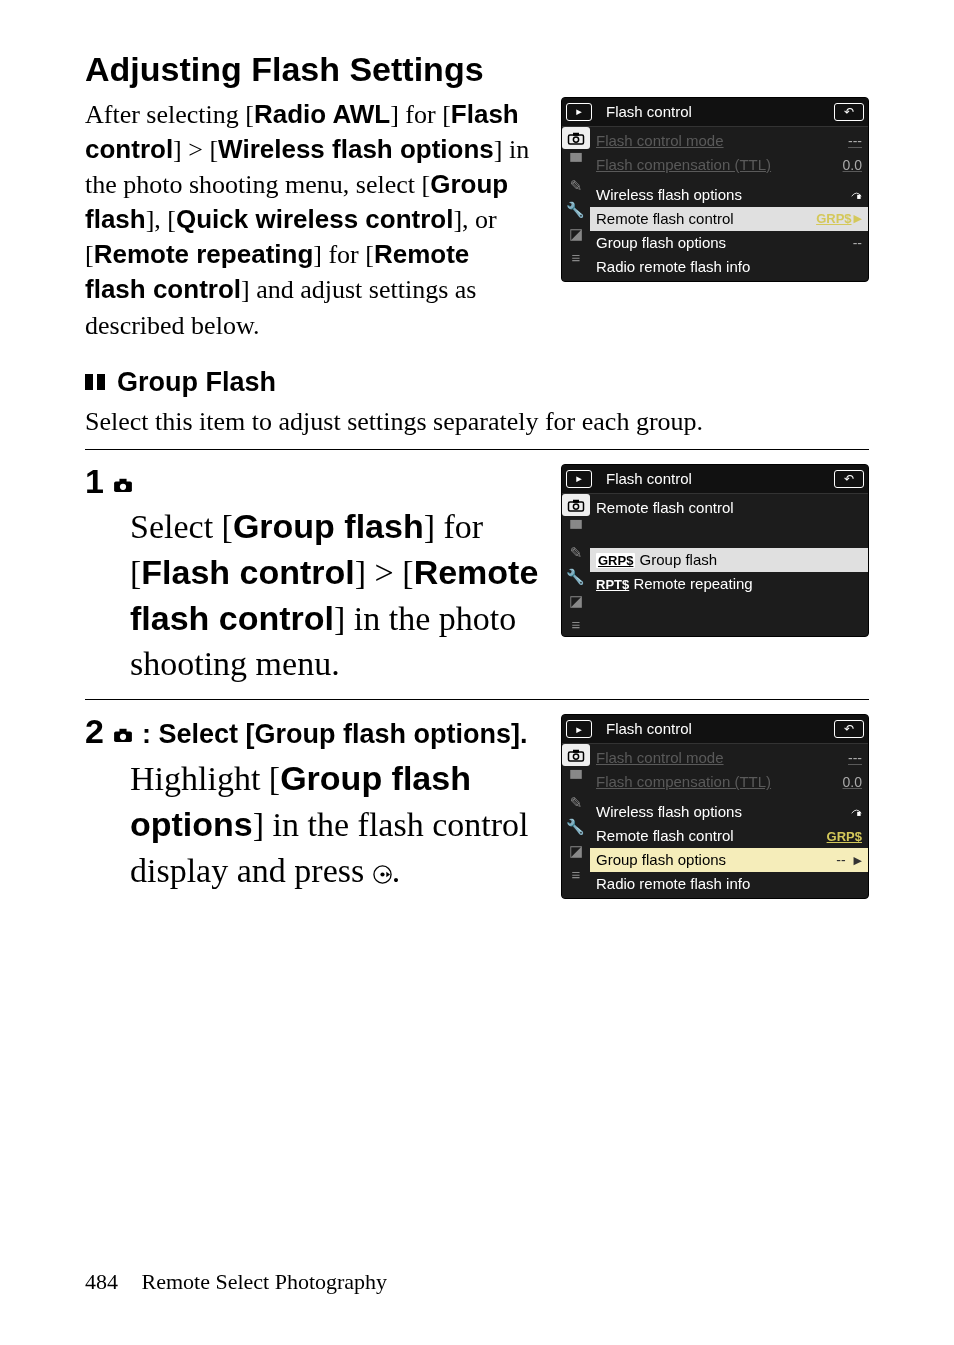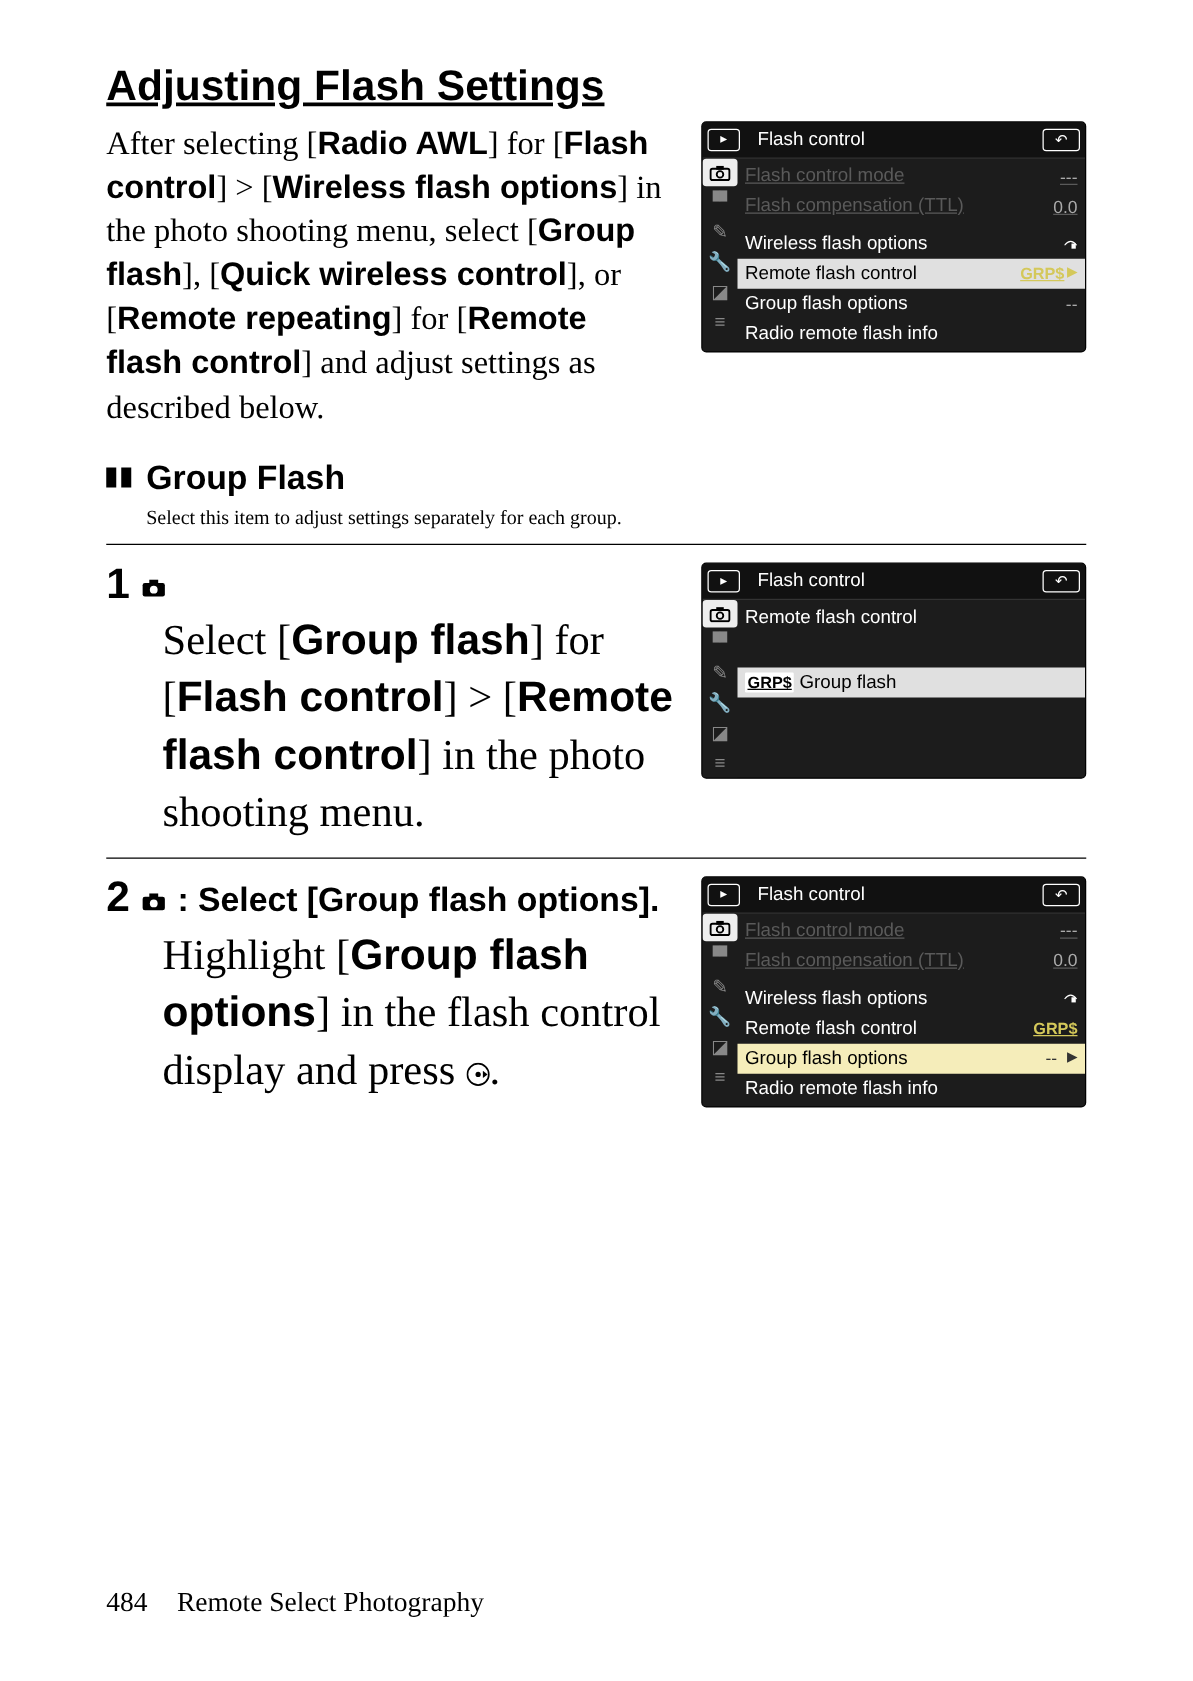--- a/index.html
+++ b/index.html
@@ -1,25 +1,25 @@
 <!DOCTYPE html>
 <html><head>
   <meta charset="utf-8">
   <style>
     * { margin:0; padding:0; box-sizing:border-box; }
     body { width:954px; height:1345px; font-family:Georgia,'Times New Roman',serif; color:#000; background:#fff; position:relative; padding:50px 85px 50px 85px; }
-    h2.title { font-family:Arial,Helvetica,sans-serif; font-size:34px; font-weight:700; color:#000; text-decoration:underline; margin-bottom:8px; }
+    h2.title { font-family:Arial,Helvetica,sans-serif; font-size:34px; font-weight:700; color:#000; margin-bottom:8px; }
     .sec { display:flex; align-items:flex-start; gap:24px; margin-bottom:24px; }
     .bodytxt { font-size:26px; line-height:1.35; }
     .bodytxt b { font-family:Arial,Helvetica,sans-serif; font-weight:700; }
     .subhead { display:flex; align-items:center; gap:12px; margin:12px 0 6px 0; }
     .bullets { width:20px; height:16px; display:inline-flex; gap:4px; }
     .bullets span { width:8px; height:16px; background:#000; }
     .subhead h3 { font-family:Arial,Helvetica,sans-serif; font-size:27px; font-weight:700; }
-    .intro { font-size:16px; line-height:1.35; margin-bottom:10px;margin-left:32px; }
+    .intro { font-size:26px; line-height:1.35; margin-bottom:10px; }
     hr.rule { border:none; border-top:1.5px solid #000; margin:4px 0 14px 0; }
     .step { display:flex; align-items:flex-start; gap:16px; margin-bottom:12px; }
     .step .col { flex:1; }
     .step-title { font-family:Arial,Helvetica,sans-serif; font-size:27px; font-weight:700; display:flex; align-items:baseline; gap:8px; margin-bottom:6px; }
     .step-num { font-size:34px; font-weight:700; line-height:1; }
     .cam-icon { width:22px; height:16px; display:inline-block; }
     .step-body { font-size:34px; line-height:1.35; margin-left:45px; }
     .step-body b { font-family:Arial,Helvetica,sans-serif; font-weight:700; }
     .step-body .circ { width:19px; height:19px; display:inline-block; vertical-align:-2px; }
 
@@ -169,20 +169,25 @@
       <div class="list">
         <div class="row">
             <span>Remote flash control</span>
           </div>
         <div style="height:28px"></div>
         <div class="row sel">
             <span><span class="mode">
                 <span class="modefill">GRP$</span>
               </span> <span>Group flash</span></span>
           </div>
+        <div class="row">
+            <span><span class="mode">
+                <b>RPT$</b>
+              </span> <span>Remote repeating</span></span>
+          </div>
         <div style="height:20px"></div>
       </div>
     </div>
   </div>
 </div>
 
 <hr class="rule">
 
 <div class="step">
   <div class="col">

